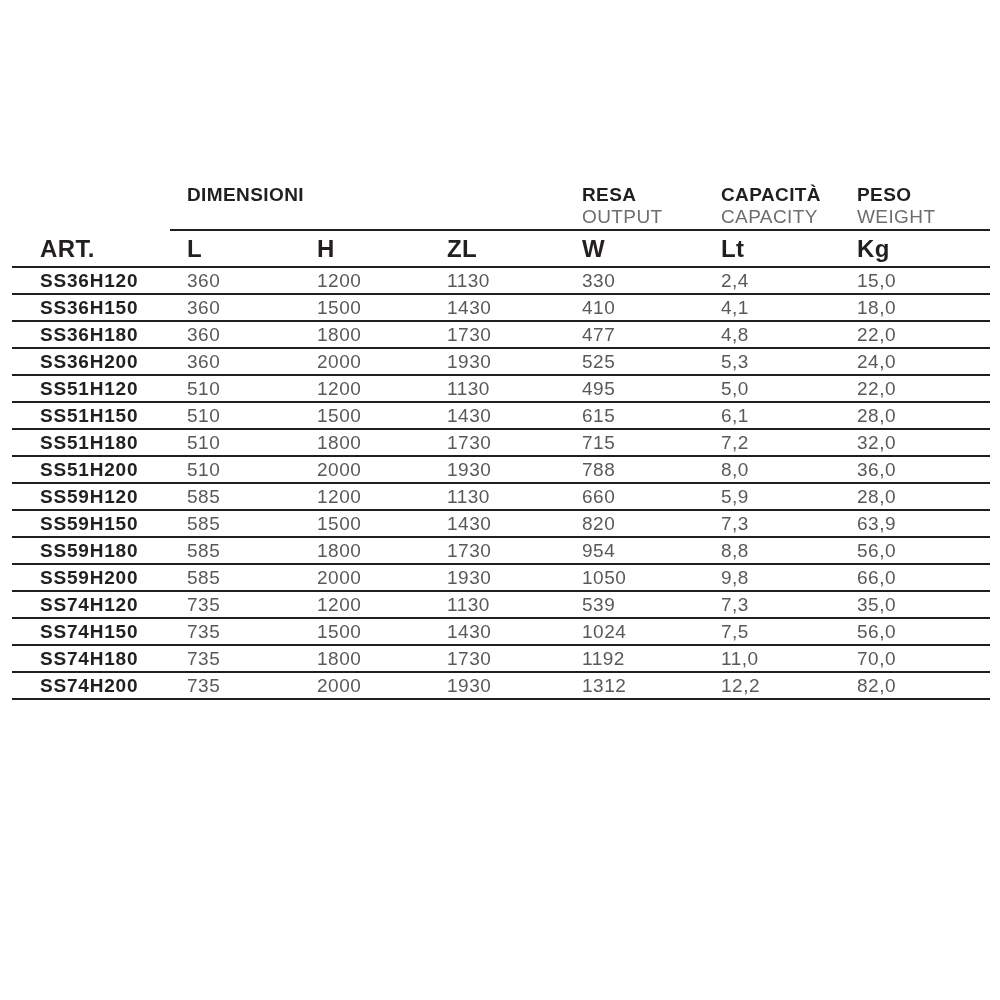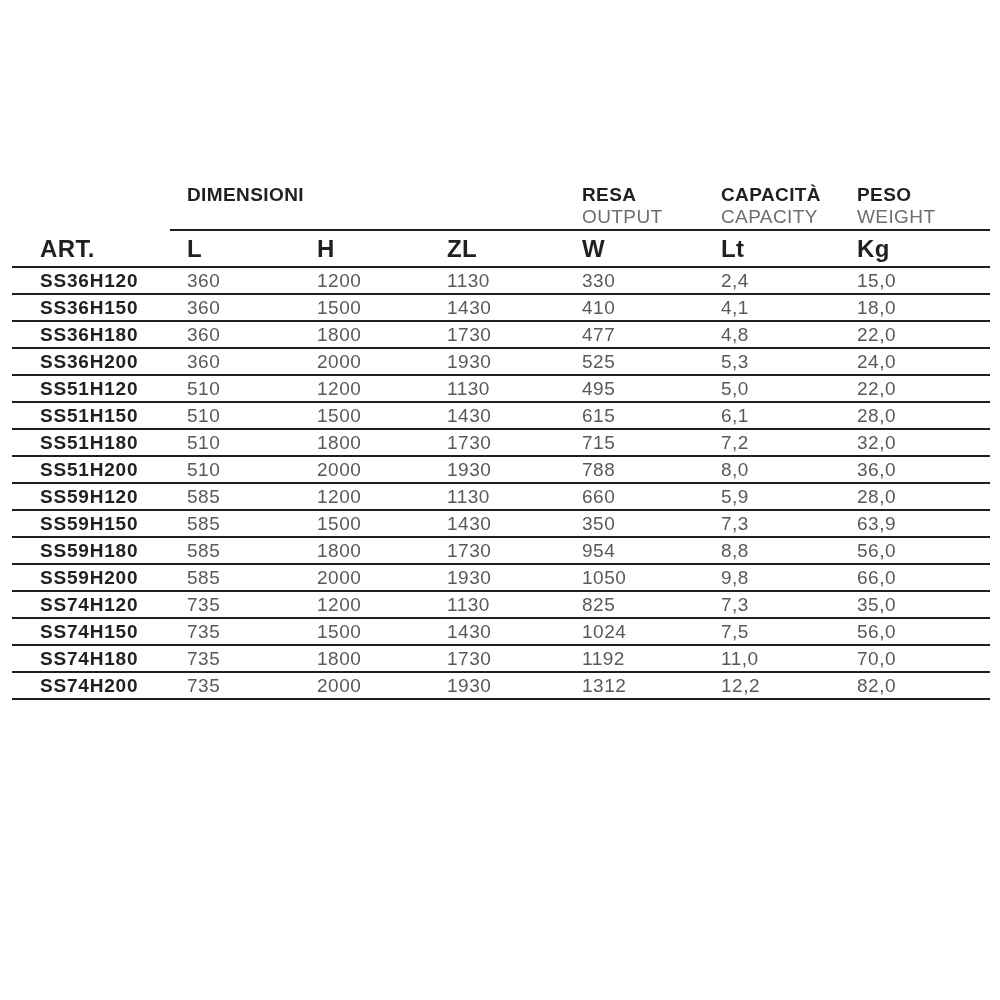--- a/index.html
+++ b/index.html
@@ -224,21 +224,21 @@
     <div class="cell">660</div>
     <div class="cell">5,9</div>
     <div class="cell">28,0</div>
   </div>
 
   <div class="grid row">
     <div class="cell art">SS59H150</div>
     <div class="cell">585</div>
     <div class="cell">1500</div>
     <div class="cell">1430</div>
-    <div class="cell">350</div>
+    <div class="cell">820</div>
     <div class="cell">7,3</div>
     <div class="cell">63,9</div>
   </div>
 
   <div class="grid row">
     <div class="cell art">SS59H180</div>
     <div class="cell">585</div>
     <div class="cell">1800</div>
     <div class="cell">1730</div>
     <div class="cell">954</div>
@@ -254,21 +254,21 @@
     <div class="cell">1050</div>
     <div class="cell">9,8</div>
     <div class="cell">66,0</div>
   </div>
 
   <div class="grid row">
     <div class="cell art">SS74H120</div>
     <div class="cell">735</div>
     <div class="cell">1200</div>
     <div class="cell">1130</div>
-    <div class="cell">825</div>
+    <div class="cell">539</div>
     <div class="cell">7,3</div>
     <div class="cell">35,0</div>
   </div>
 
   <div class="grid row">
     <div class="cell art">SS74H150</div>
     <div class="cell">735</div>
     <div class="cell">1500</div>
     <div class="cell">1430</div>
     <div class="cell">1024</div>

